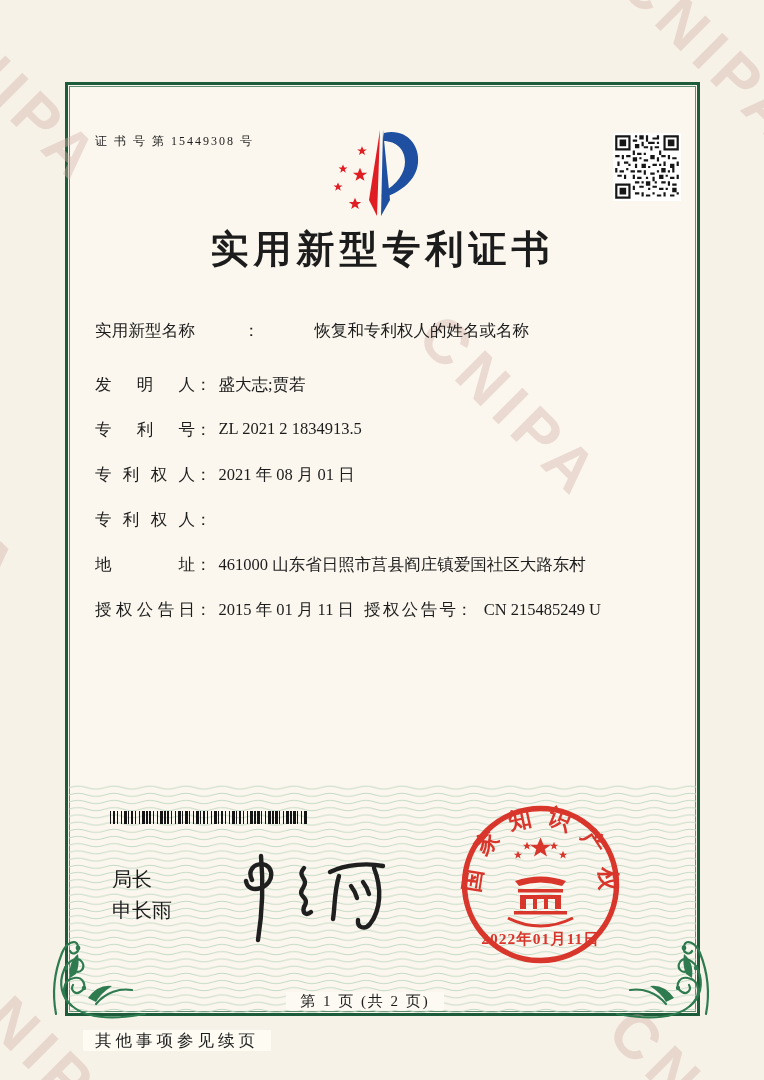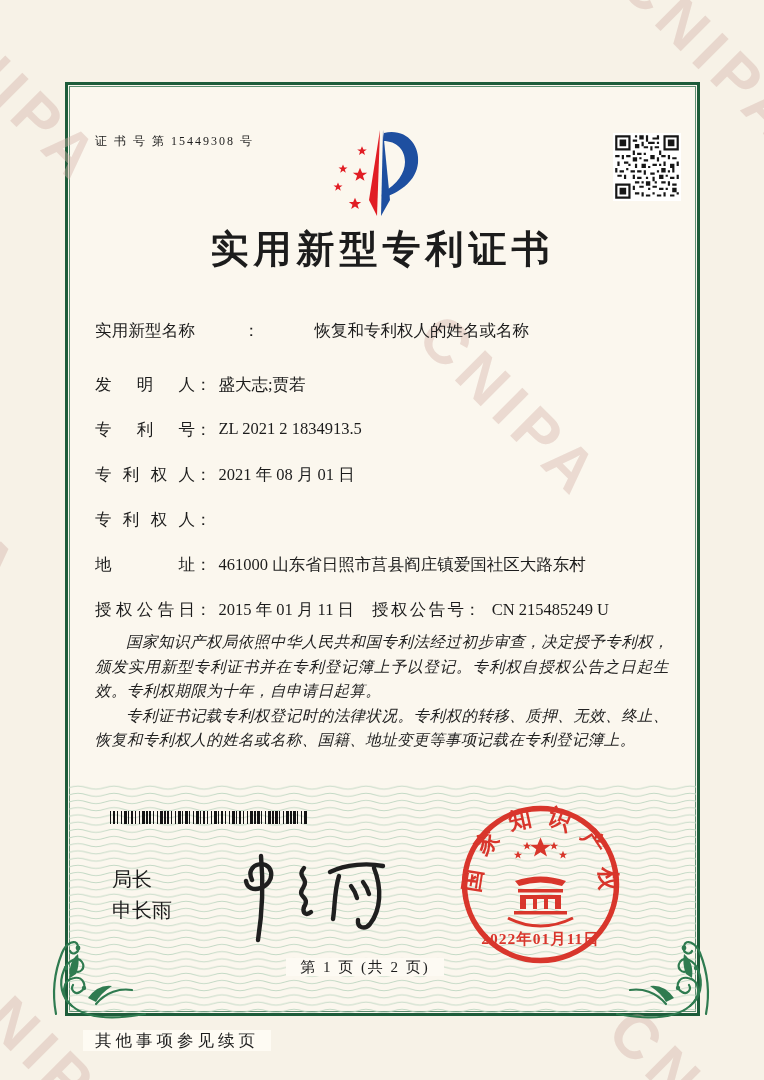--- a/index.html
+++ b/index.html
@@ -28,21 +28,21 @@
   .title{
     position:absolute; left:65px; top:224px; width:635px; text-align:center;
     font-size:38px; font-weight:bold; letter-spacing:5px; z-index:3;
   }
   .fields{position:absolute; left:95px; top:320px; width:580px; font-size:16.5px; z-index:3;}
   .field-row{display:flex; align-items:flex-start; height:18px; margin-bottom:27px; white-space:nowrap;}
   .field-row.first{margin-bottom:36px;gap:48px;}
   .f-label{display:inline-block; width:100px; text-align:justify; text-align-last:justify;}
   .f-colon{display:inline-block;}
   .f-value{display:inline-block; padding-left:7px;}
-  .pair2{margin-left:18px;}
+  .pair2{margin-left:10px;}
   .pair2 .f-label{width:92px;}
   .paras{
     position:absolute; left:95px; top:630px; width:574px; z-index:3;
     font-size:15.5px; line-height:24.5px; letter-spacing:0.4px;
     font-style:italic; color:#222; text-align:justify;
   }
   .paras p{margin:0; text-indent:2em;}
   .guilloche{position:absolute; left:69px; top:784px; z-index:2;}
   .barcode{
     position:absolute; left:110px; top:811px; width:197px; height:13px; z-index:3;
@@ -50,21 +50,21 @@
       #141414 0 1.5px, rgba(0,0,0,0) 1.5px 3px,
       #141414 3px 5.5px, rgba(0,0,0,0) 5.5px 7px,
       #141414 7px 8px,  rgba(0,0,0,0) 8px 11px,
       #141414 11px 12.5px, rgba(0,0,0,0) 12.5px 14px,
       #141414 14px 17px, rgba(0,0,0,0) 17px 18px);
   }
   .signer{position:absolute; left:112px; top:864px; font-size:20px; line-height:31px; z-index:3;}
   .signature{position:absolute; left:218px; top:850px; z-index:3;}
   .seal{position:absolute; left:458px; top:802px; z-index:4;}
   .page-ind{
-    position:absolute; left:65px; top:958px; width:600px; text-align:center;
+    position:absolute; left:65px; top:992px; width:600px; text-align:center;
     font-size:15px; letter-spacing:2px; z-index:3;
   }
   .page-ind span{background:#fdfaf3; padding:1px 14px;}
   .footer-note{
     position:absolute; left:83px; top:1030px; width:610px; 
     font-size:16.5px; letter-spacing:4px; z-index:3;
   }
   .footer-note span{background:rgba(255,253,246,0.8); padding:1px 12px;}
   .ornament{position:absolute; z-index:5;}
   .orn-bl{left:40px; top:926px;}
@@ -166,24 +166,20 @@
       <span class="f-label">授权公告日</span>
         <span class="f-colon">：</span>
       <span class="f-value">2015 年 01 月 11 日</span>
       <span class="pair2">
         <span class="f-label">授权公告号</span><span class="f-colon">：</span>
         <span class="f-value">CN 215485249 U</span>
       </span>
     </div>
   </div>
 
-  <div class="paras">
-    <p>国家知识产权局依照中华人民共和国专利法经过初步审查，决定授予专利权，颁发实用新型专利证书并在专利登记簿上予以登记。专利权自授权公告之日起生效。专利权期限为十年，自申请日起算。</p>
-    <p>专利证书记载专利权登记时的法律状况。专利权的转移、质押、无效、终止、恢复和专利权人的姓名或名称、国籍、地址变更等事项记载在专利登记簿上。</p>
-  </div>
 
   <div class="barcode"></div>
 
   <div class="signer">
     <div>局长</div>
     <div>申长雨</div>
   </div>
 
   <svg class="signature" width="185" height="100" viewBox="0 0 185 100">
     <g fill="none" stroke="#1f1f1f" stroke-width="4.4" stroke-linecap="round">

